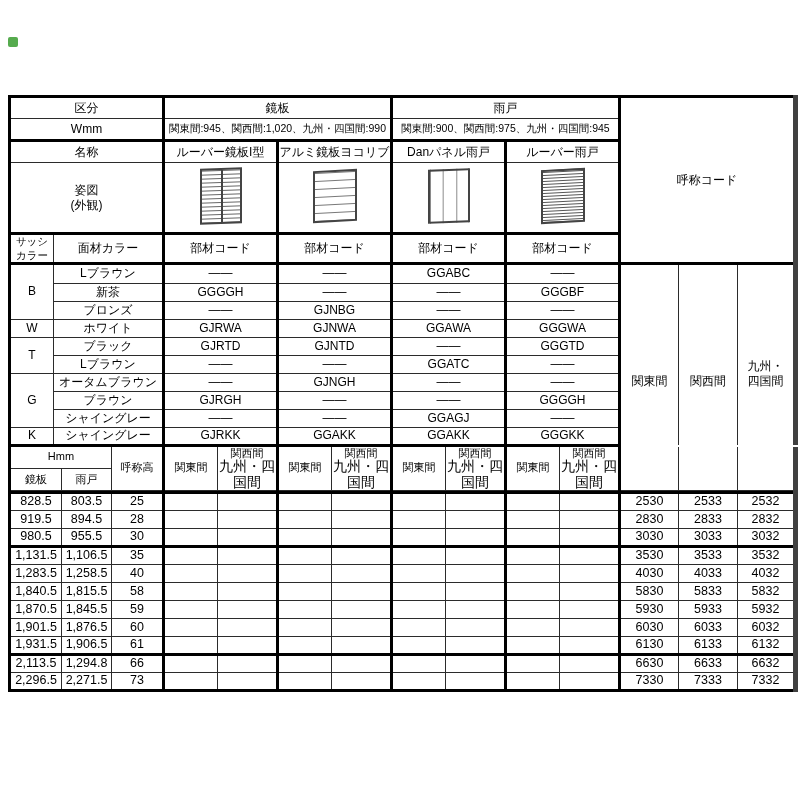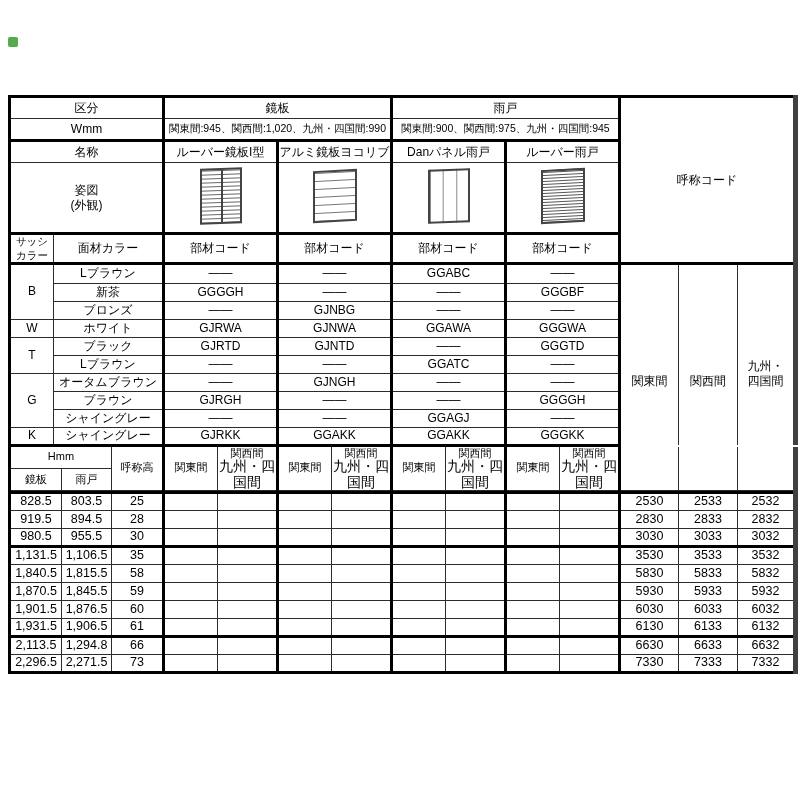--- a/index.html
+++ b/index.html
@@ -317,20 +317,36 @@
             <td class="bR3"></td>
         <td></td>
             <td class="bR3"></td>
         <td></td>
             <td class="bR3"></td>
         <td class="sz">3530</td>
         <td class="sz">3533</td>
         <td class="sz bRE">3532</td>
       </tr>
       <tr style="height:18px">
+        <td class="sz bL">1,283.5</td>
+        <td class="sz">1,258.5</td>
+        <td class="sz bR3">40</td>
+        <td></td>
+            <td class="bR3"></td>
+        <td></td>
+            <td class="bR3"></td>
+        <td></td>
+            <td class="bR3"></td>
+        <td></td>
+            <td class="bR3"></td>
+        <td class="sz">4030</td>
+        <td class="sz">4033</td>
+        <td class="sz bRE">4032</td>
+      </tr>
+      <tr style="height:18px">
         <td class="sz bL">1,840.5</td>
         <td class="sz">1,815.5</td>
         <td class="sz bR3">58</td>
         <td></td>
             <td class="bR3"></td>
         <td></td>
             <td class="bR3"></td>
         <td></td>
             <td class="bR3"></td>
         <td></td>

